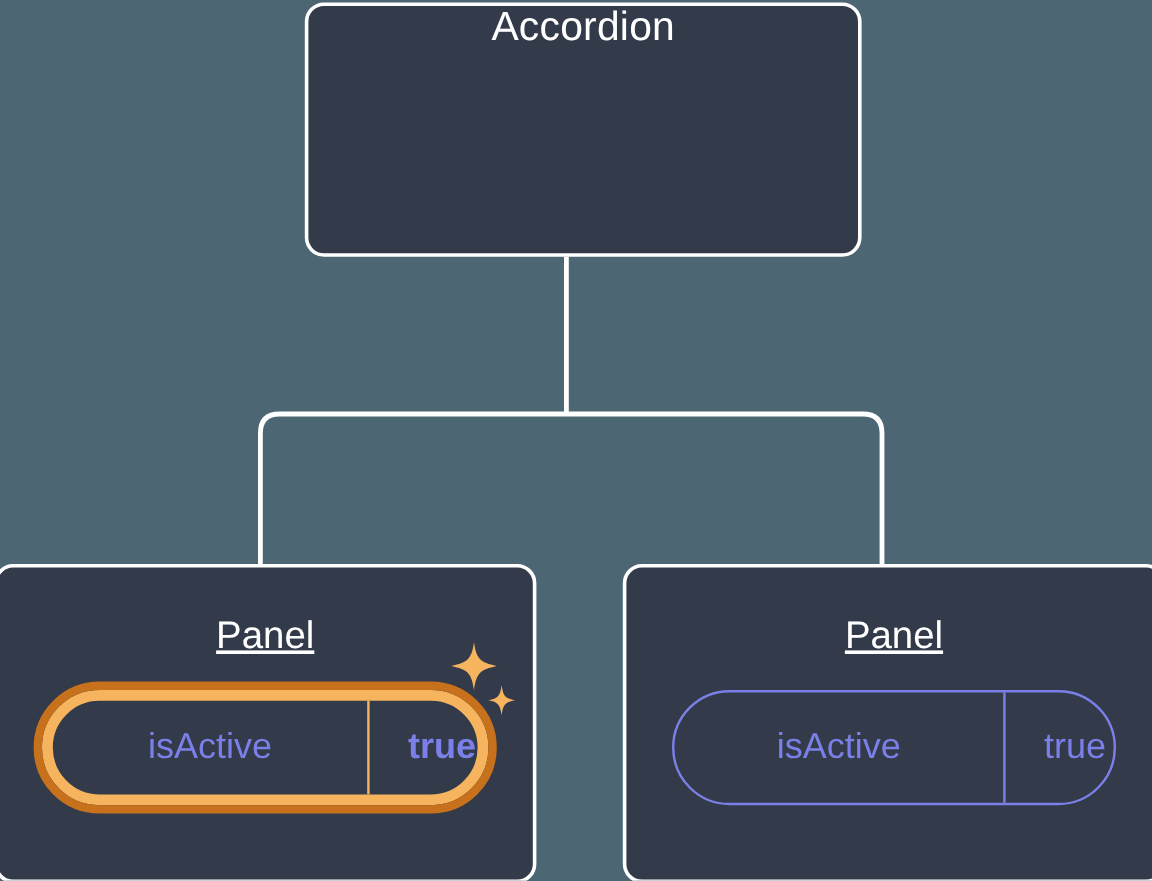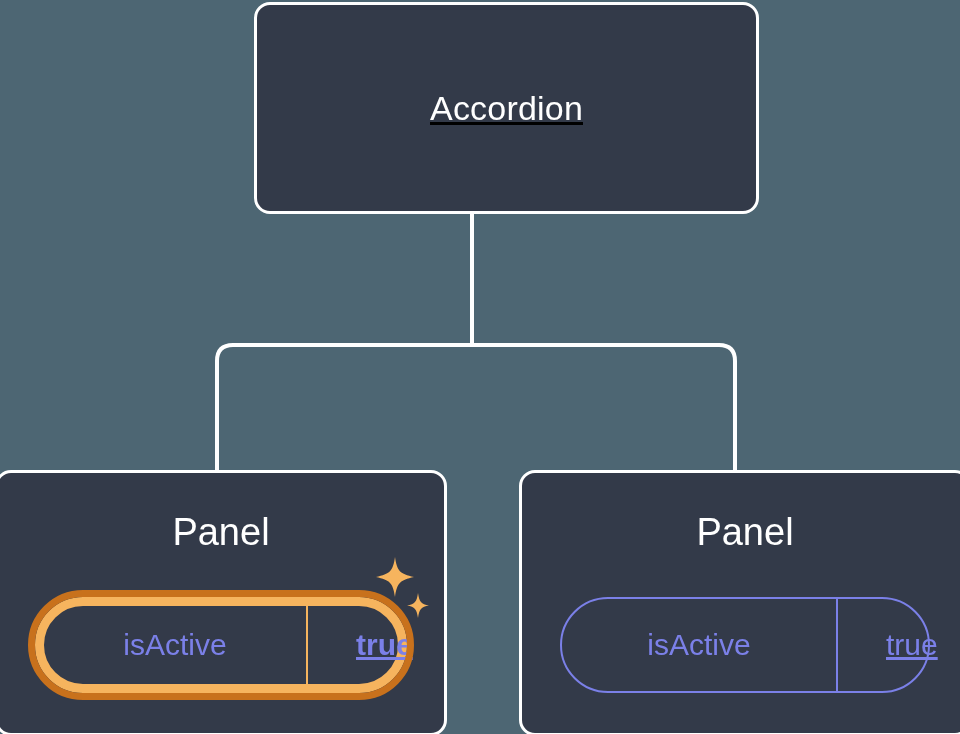--- a/index.html
+++ b/index.html
@@ -37,24 +37,22 @@
     border: 3px solid #ffffff;
     border-radius: 16px;
     box-sizing: border-box;
     display: flex;
     flex-direction: column;
     align-items: center;
   }
   .node-root {
     left: 254px;
     top: 2px;
-    width: 505px;
+    width: 464px;
     height: 212px;
-    justify-content: center;
-    text-decoration: underline;
   }
   .node-title {
     color: #ffffff;
     font-size: 34px;
     font-weight: 400;
     letter-spacing: 0.2px;
     line-height: 1;
     user-select: none;
   }
 
@@ -62,30 +60,31 @@
     width: 452px;
     height: 266px;
     top: 470px;
     padding-top: 40px;
   }
   .node-panel.left  { left: -5px; }
   .node-panel.right { left: 519px; }
 
   .panel-title {
     color: #ffffff;
-    font-size: 38px;
+    font-size: 32px;
     font-weight: 400;
     line-height: 1;
     user-select: none;
+    text-decoration: underline;
   }
 
   
   .pill-wrap {
     position: relative;
-    margin-top: 46px;
+    margin-top: 30px;
     display: flex;
     align-items: center;
     justify-content: center;
   }
 
   .pill {
     display: flex;
     align-items: stretch;
     height: 96px;
     border-radius: 48px;
@@ -96,21 +95,21 @@
     display: flex;
     align-items: center;
     justify-content: center;
     color: #7b80e8;
     font-size: 30px;
     line-height: 1;
     user-select: none;
     white-space: nowrap;
   }
   .pill-key { padding: 0 30px; }
-  .pill-val { padding: 0 48px; text-decoration: underline; }
+  .pill-val { padding: 0 32px; }
 
   
   .pill-plain {
     border: 2px solid #7b80e8;
     width: 370px;
   }
   .pill-plain .pill-key {
     flex: 0 0 214px;
     border-right: 2px solid #7b80e8;
   }

